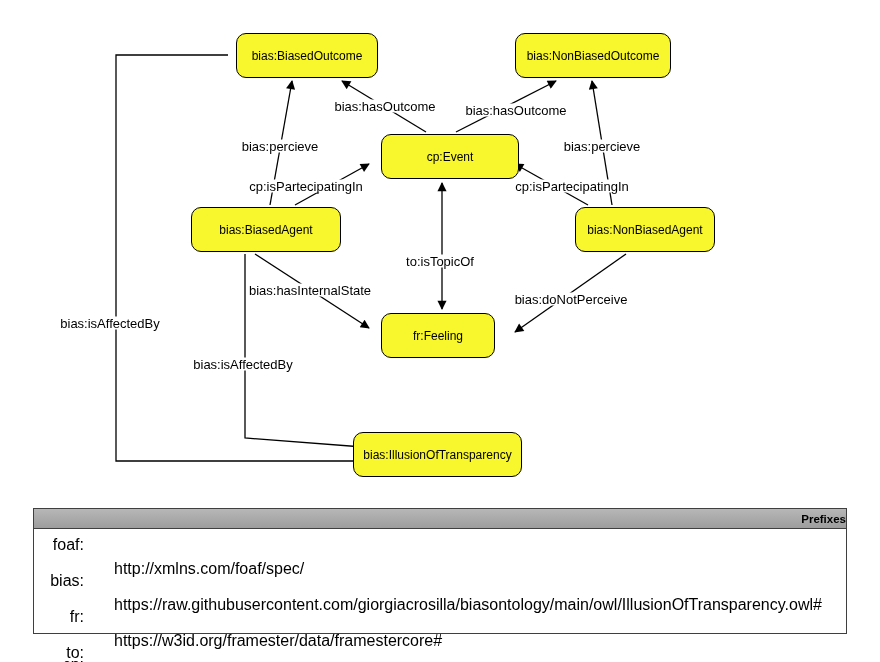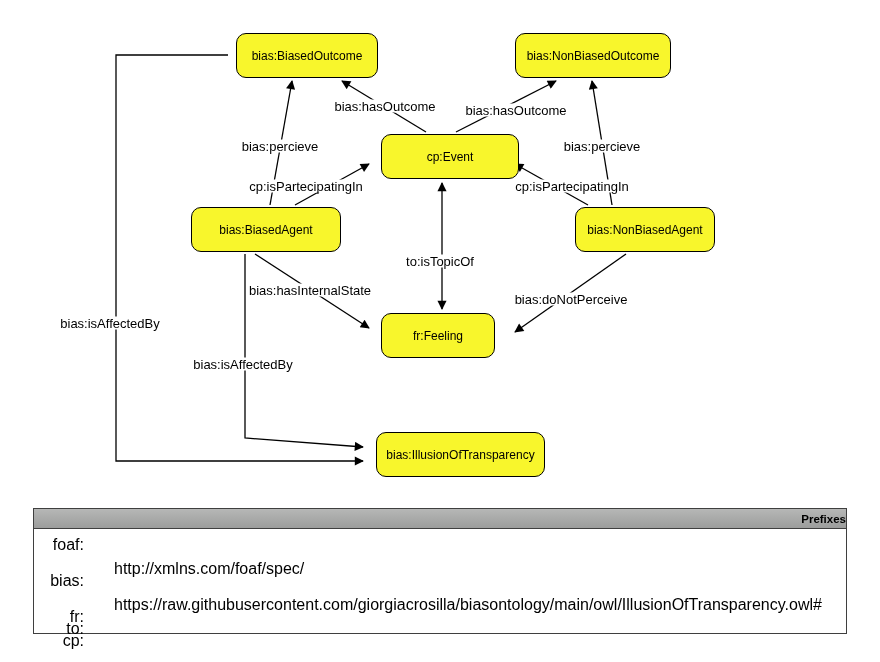--- a/index.html
+++ b/index.html
@@ -94,38 +94,39 @@
   <div class="elabel" style="left:571px;top:299px">bias:doNotPerceive</div>
   <div class="elabel" style="left:110px;top:323px">bias:isAffectedBy</div>
   <div class="elabel" style="left:243px;top:364px">bias:isAffectedBy</div>
 
   <div class="node" style="left:228px;top:33px;width:142px">bias:BiasedOutcome</div>
   <div class="node" style="left:507px;top:33px;width:156px">bias:NonBiasedOutcome</div>
   <div class="node" style="left:373px;top:134px;width:138px">cp:Event</div>
   <div class="node" style="left:183px;top:207px;width:150px">bias:BiasedAgent</div>
   <div class="node" style="left:567px;top:207px;width:140px">bias:NonBiasedAgent</div>
   <div class="node" style="left:373px;top:313px;width:114px">fr:Feeling</div>
-  <div class="node" style="left:368px;top:432px;width:169px">bias:IllusionOfTransparency</div>
+  <div class="node" style="left:345px;top:432px;width:169px">bias:IllusionOfTransparency</div>
 </div>
 
 <div class="panel">
   <div class="phead">
     <span>Prefixes</span>
   </div>
   <div class="pbody">
     <div class="prow">
       <span class="prefix">foaf:</span>
       <span class="uri">http://xmlns.com/foaf/spec/</span>
     </div>
     <div class="prow">
       <span class="prefix">bias:</span>
       <span class="uri">https://raw.githubusercontent.com/giorgiacrosilla/biasontology/main/owl/IllusionOfTransparency.owl#</span>
     </div>
     <div class="prow">
       <span class="prefix">fr:</span>
+      <span class="uri">https://w3id.org/framester/data/framestercore#</span>
     </div>
     <div class="prow">
       <span class="prefix">to:</span>
     </div>
     <div class="prow">
       <span class="prefix">cp:</span>
     </div>
   </div>
 </div>
 

